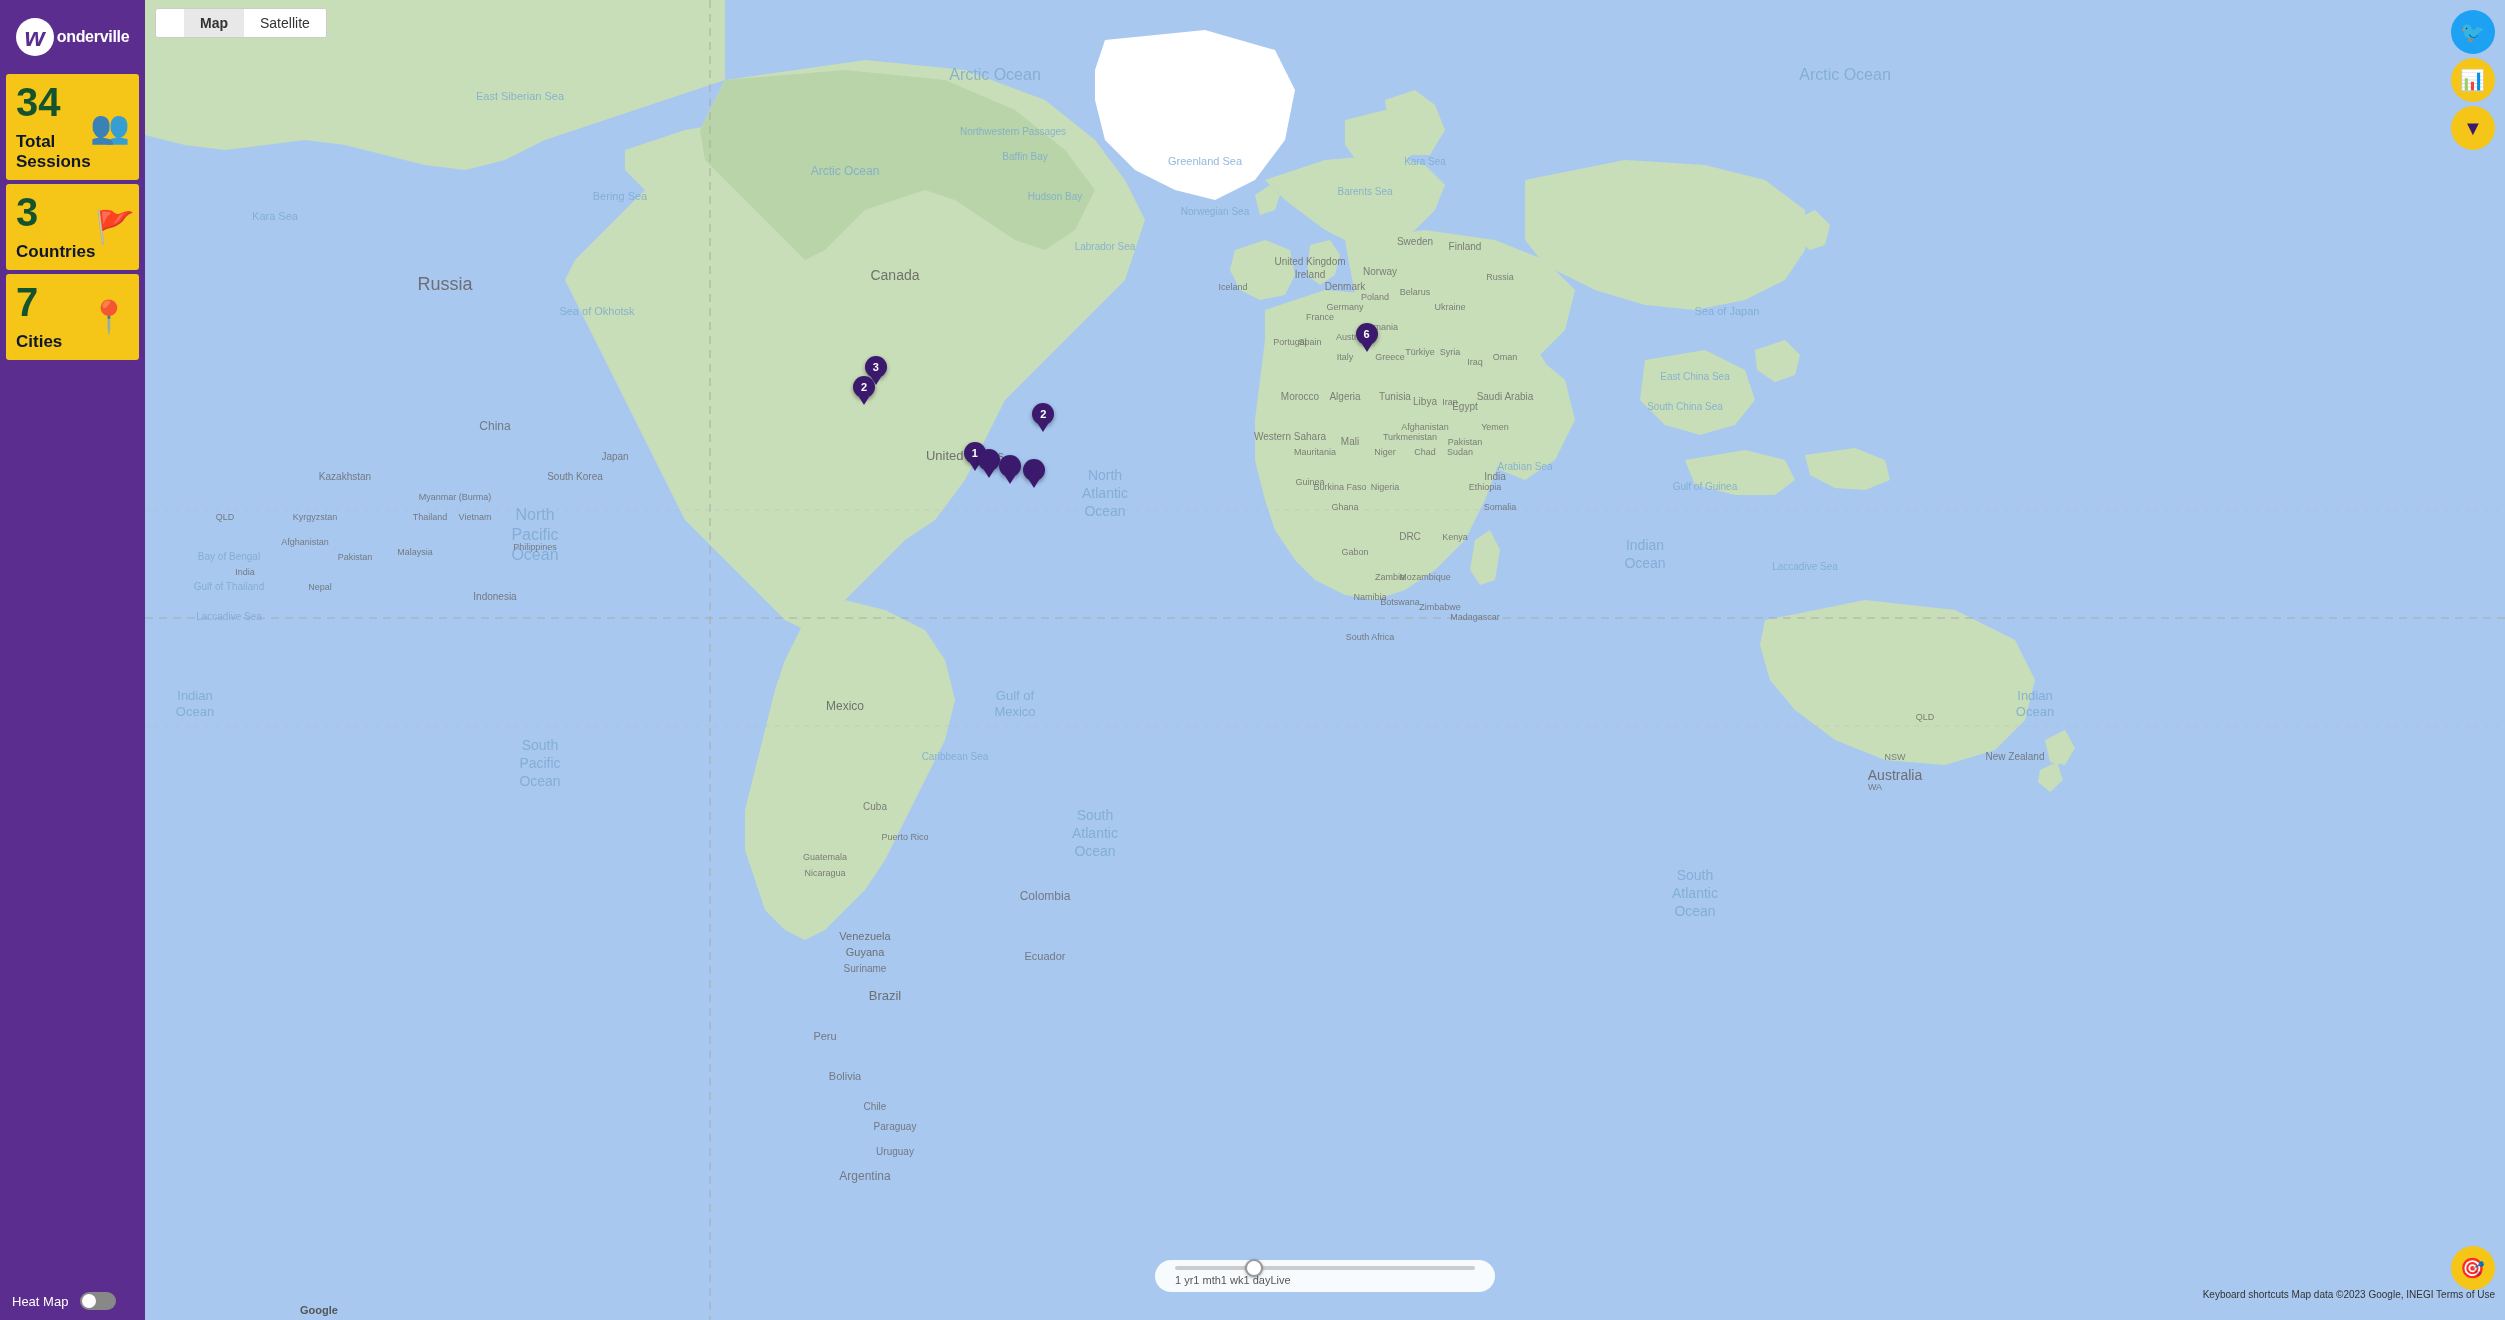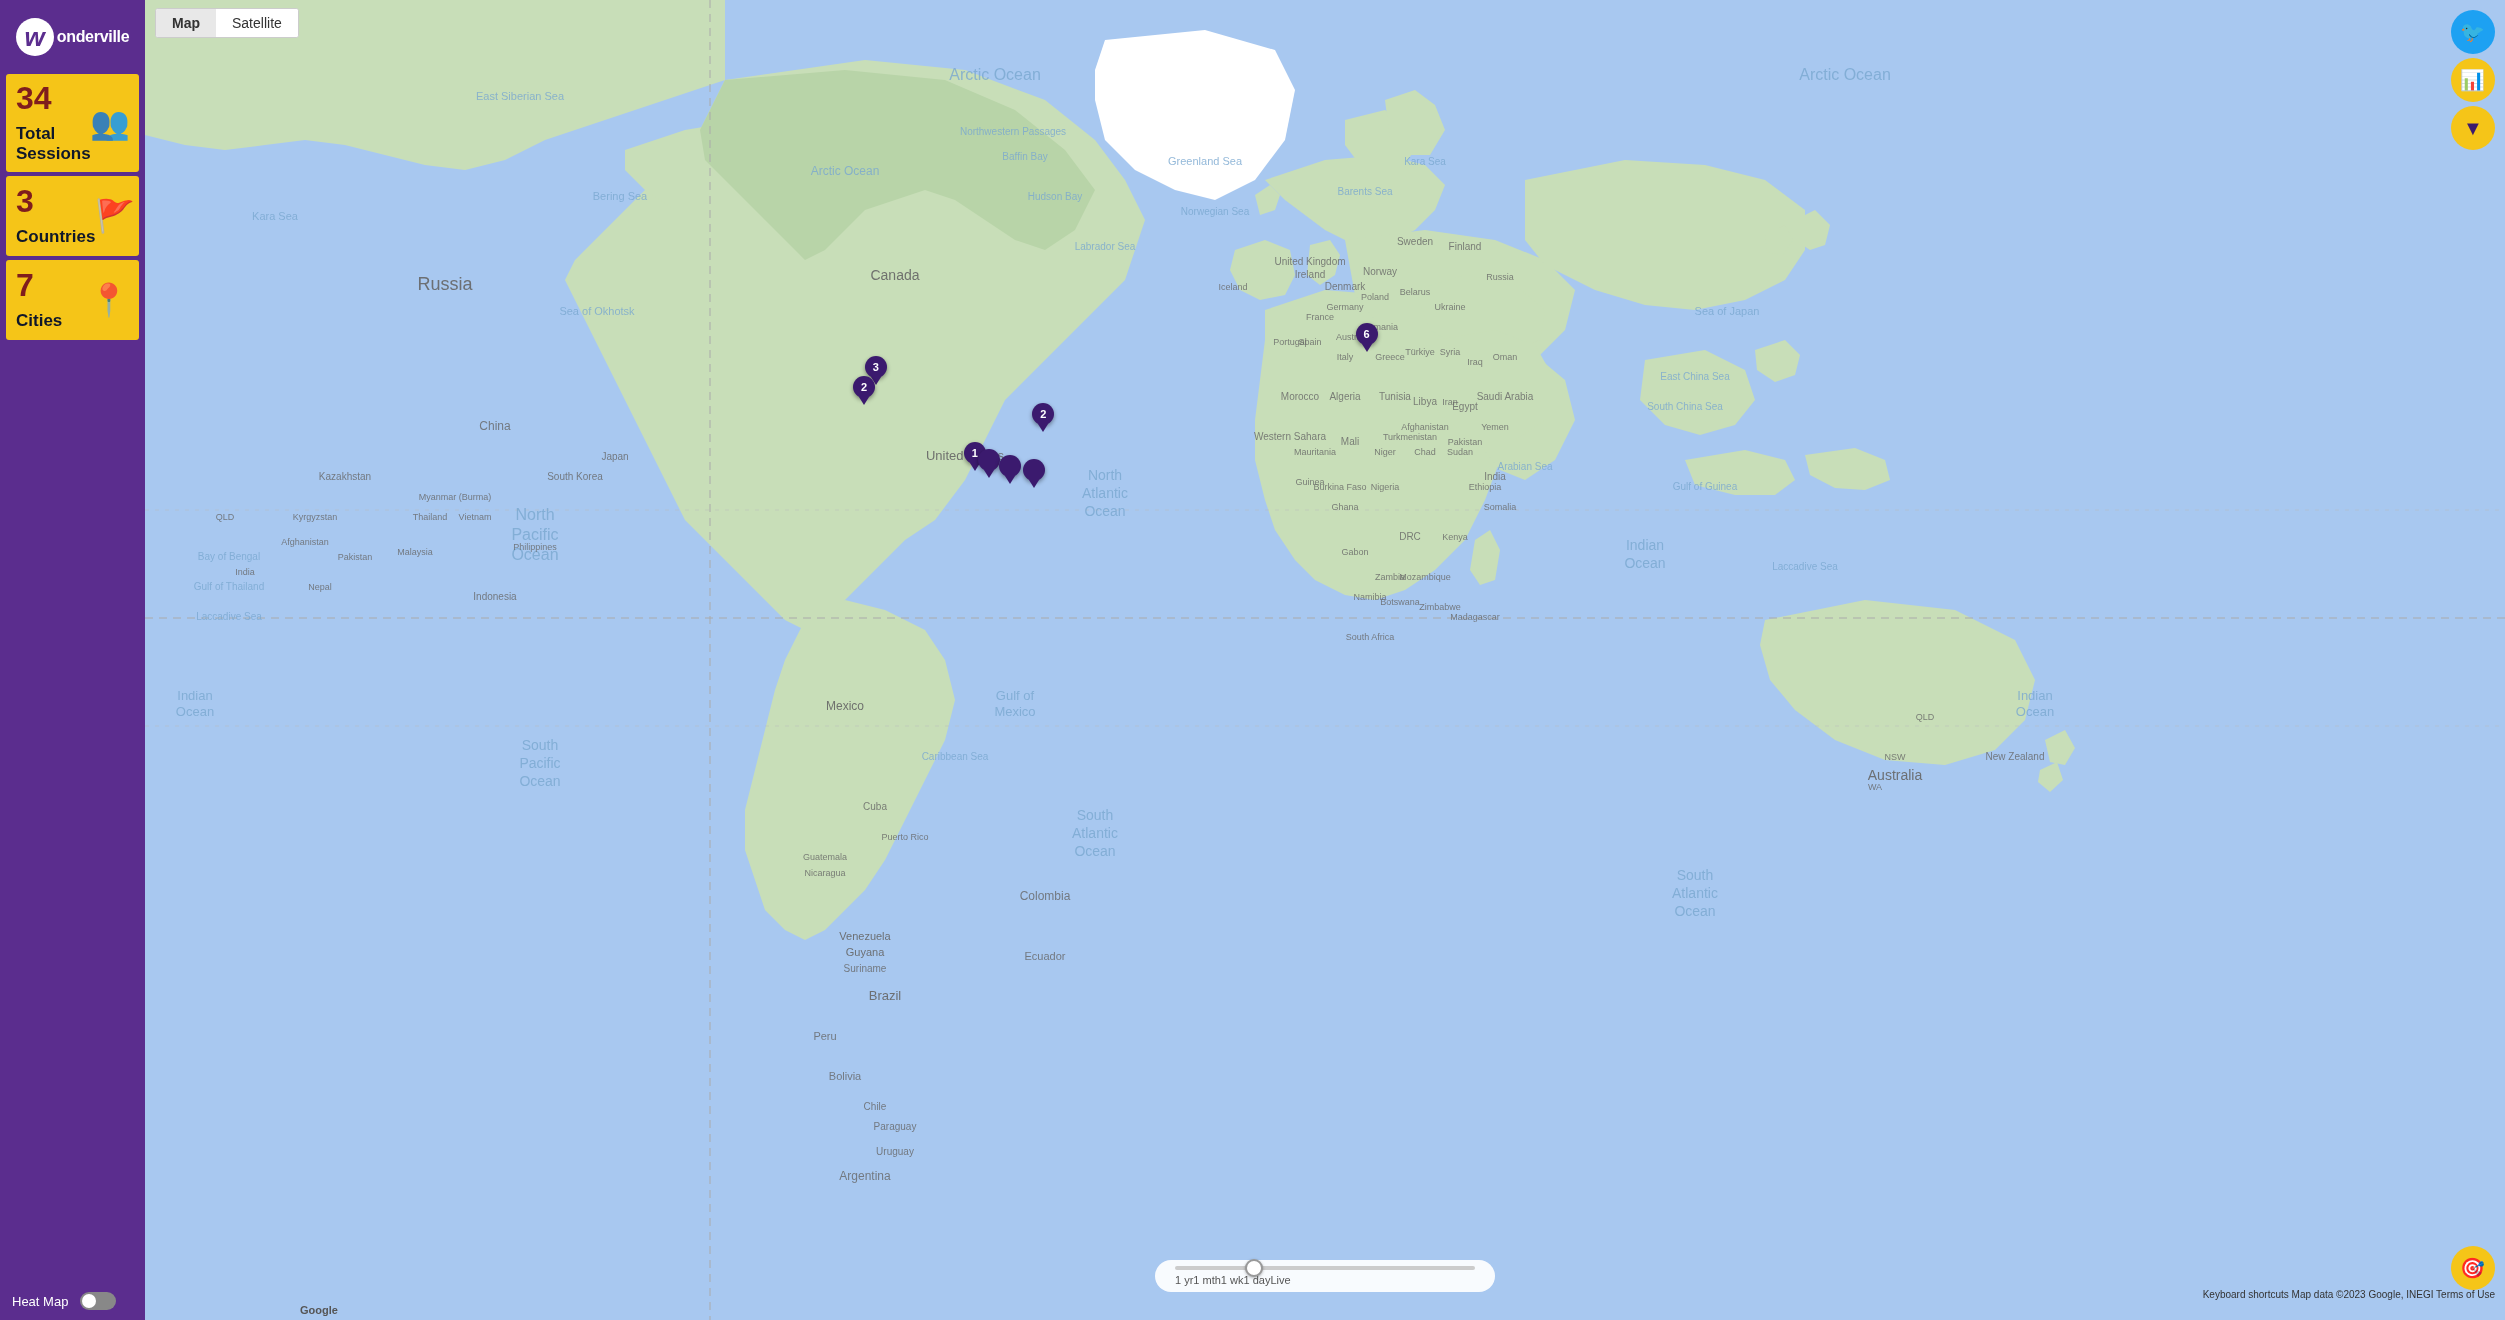--- a/index.html
+++ b/index.html
@@ -30,23 +30,23 @@
       margin: 4px 6px;
       border-radius: 3px;
       padding: 8px 10px;
       display: flex;
       align-items: center;
       justify-content: space-between;
       min-height: 80px;
     }
     .stat-text { display: flex; flex-direction: column; }
     .stat-number {
-      font-size: 32px;
+      font-size: 40px;
       font-weight: bold;
-      color: #7f1d1d;
+      color: #14532d;
       line-height: 1;
     }
     .stat-label {
       font-size: 17px;
       color: #0f172a;
       font-weight: 600;
       margin-top: 10px;
     }
     .stat-icon {
       font-size: 32px;
@@ -108,20 +108,21 @@
       font-size: 14px;
       cursor: pointer;
       background: white;
       color: #333;
       border: none;
       outline: none;
     }
     .map-tab.active {
       background: #e8e8e8;
       font-weight: 600;
+      margin-left: 28px;
     }
 
     
     #right-buttons {
       position: absolute;
       top: 10px;
       right: 10px;
       z-index: 20;
       display: flex;
       flex-direction: column;

